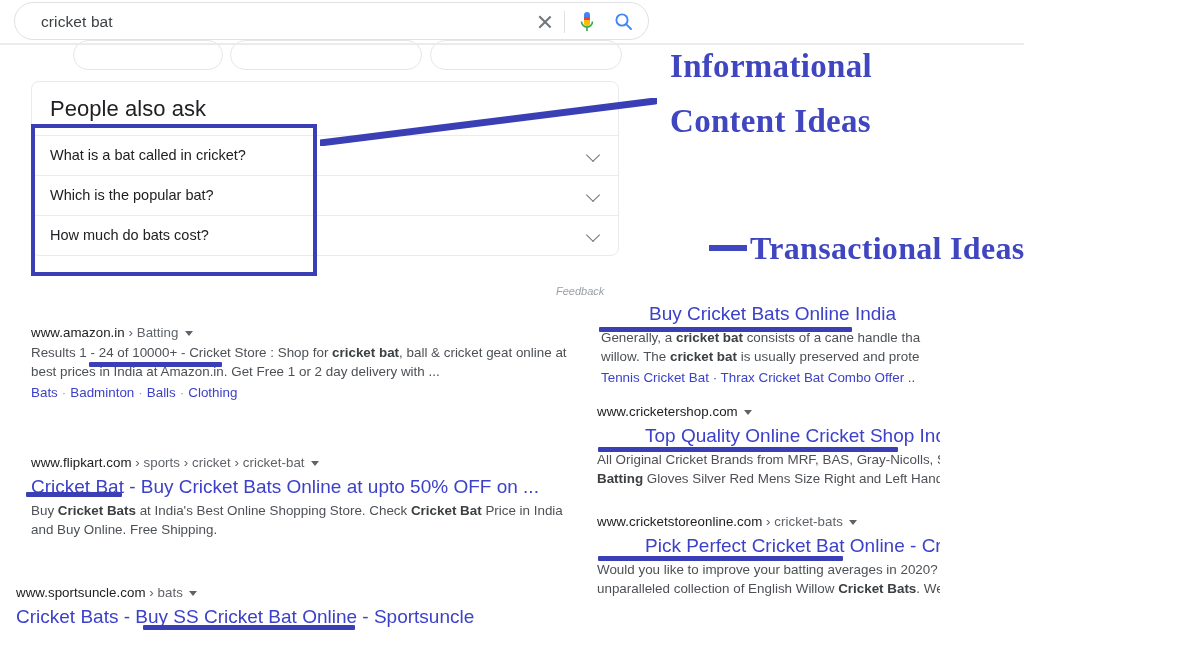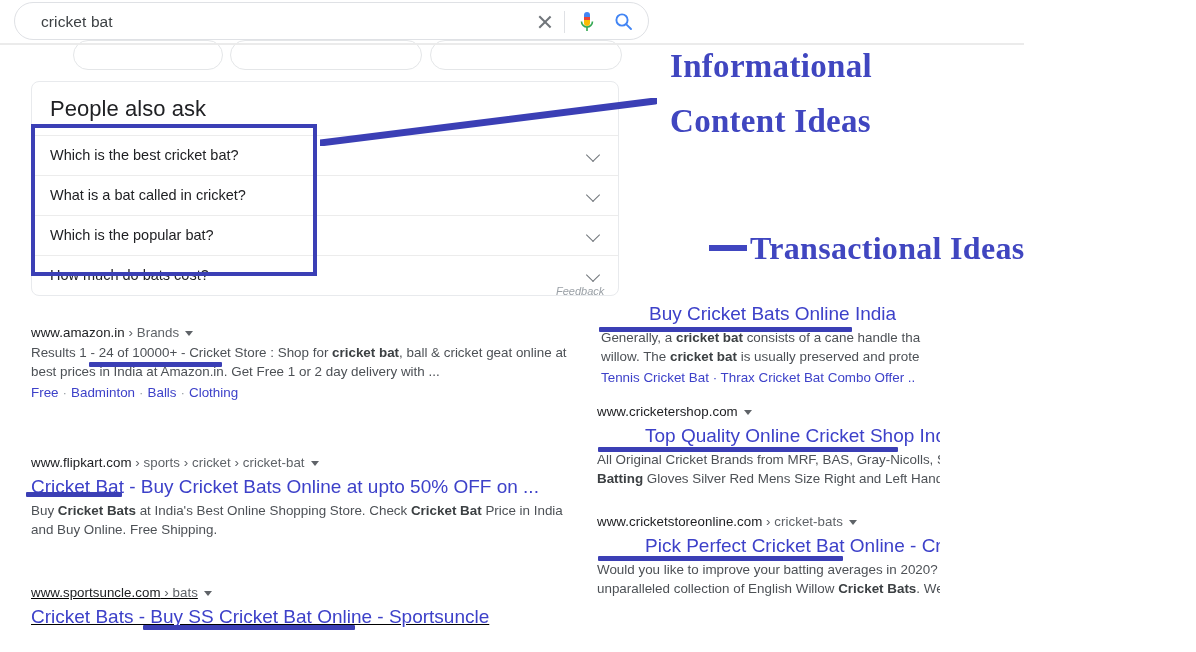--- a/index.html
+++ b/index.html
@@ -142,24 +142,20 @@
   </div>
   <div class="chip chip1"></div>
   <div class="chip chip2"></div>
   <div class="chip chip3"></div>
   <div class="toprule"></div>
 
   <div class="paa">
     <div class="paa-title">People also ask</div>
 
     <div class="paa-row">
-      <span class="paa-q">Which is the best cricket bat?</span>
-      <span class="chev"></span>
-    </div>
-    <div class="paa-row">
       <span class="paa-q">What is a bat called in cricket?</span>
       <span class="chev"></span>
     </div>
     <div class="paa-row">
       <span class="paa-q">Which is the popular bat?</span>
       <span class="chev"></span>
     </div>
     <div class="paa-row">
       <span class="paa-q">How much do bats cost?</span>
       <span class="chev"></span>
@@ -171,39 +167,39 @@
   <svg class="anno-line" viewBox="0 0 337 48">
     <line x1="0" y1="45" x2="335" y2="3" stroke="#3b3fb5" stroke-width="7" stroke-linecap="round"></line>
   </svg>
   <div class="anno-text anno-info1">Informational</div>
   <div class="anno-text anno-info2">Content Ideas</div>
   <div class="anno-dash"></div>
   <div class="anno-text anno-trans">Transactional Ideas</div>
 
   <div class="res" style="left:31px;top:325px;">
     <div class="res-url">
-      <span>www.amazon.in</span><span class="crumb"> › Brands</span><span class="res-caret"></span>
+      <span>www.amazon.in</span><span class="crumb"> › Batting</span><span class="res-caret"></span>
     </div>
     <div class="res-snip">Results 1 - 24 of 10000+ - Cricket Store : Shop for <b>cricket bat</b>, ball &amp; cricket geat online at best prices in India at Amazon.in. Get Free 1 or 2 day delivery with ...</div>
     <div class="res-links">
-      <span>Free</span><span class="dot">·</span><span>Badminton</span><span class="dot">·</span><span>Balls</span><span class="dot">·</span><span>Clothing</span>
+      <span>Bats</span><span class="dot">·</span><span>Badminton</span><span class="dot">·</span><span>Balls</span><span class="dot">·</span><span>Clothing</span>
     </div>
   </div>
   <div class="ul" style="left:89px;top:362px;width:133px;"></div>
 
   <div class="res" style="left:31px;top:455px;">
     <div class="res-url">
       <span>www.flipkart.com</span><span class="crumb"> › sports › cricket › cricket-bat</span><span class="res-caret"></span>
     </div>
     <div class="res-title">Cricket Bat - Buy Cricket Bats Online at upto 50% OFF on ...</div>
     <div class="res-snip">Buy <b>Cricket Bats</b> at India's Best Online Shopping Store. Check <b>Cricket Bat</b> Price in India and Buy Online. Free Shipping.</div>
   </div>
   <div class="ul" style="left:26px;top:492px;width:96px;"></div>
 
-  <div class="res" style="left:31px;top:585px;text-decoration:underline;">
+  <div class="res" style="left:16px;top:585px;">
     <div class="res-url">
       <span>www.sportsuncle.com</span><span class="crumb"> › bats</span><span class="res-caret"></span>
     </div>
     <div class="res-title">Cricket Bats - Buy SS Cricket Bat Online - Sportsuncle</div>
   </div>
   <div class="ul" style="left:143px;top:625px;width:212px;"></div>
 
   <div class="rightcol">
 
     <div class="res" style="left:4px;top:3px;">

